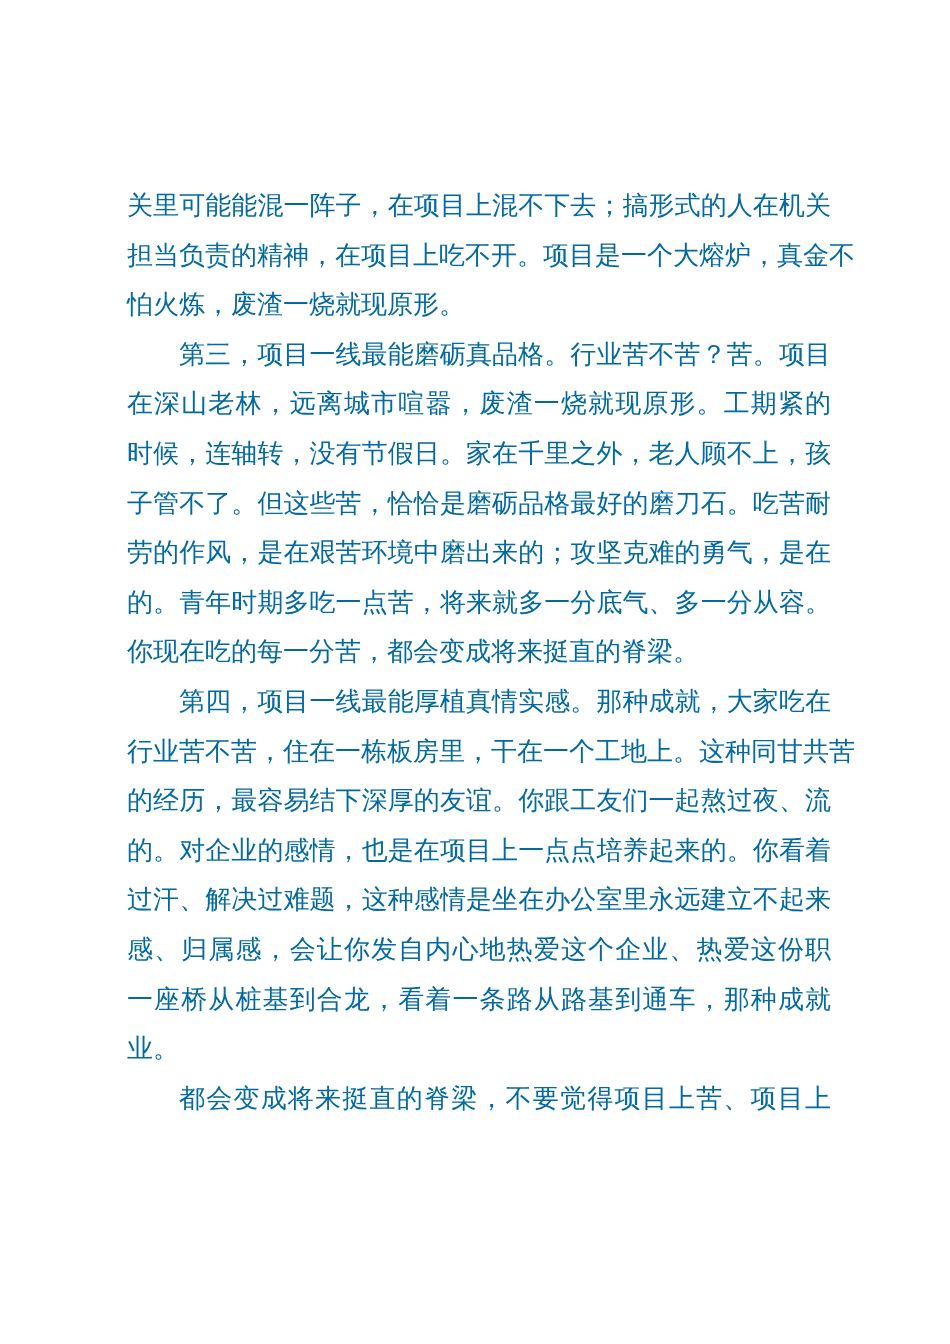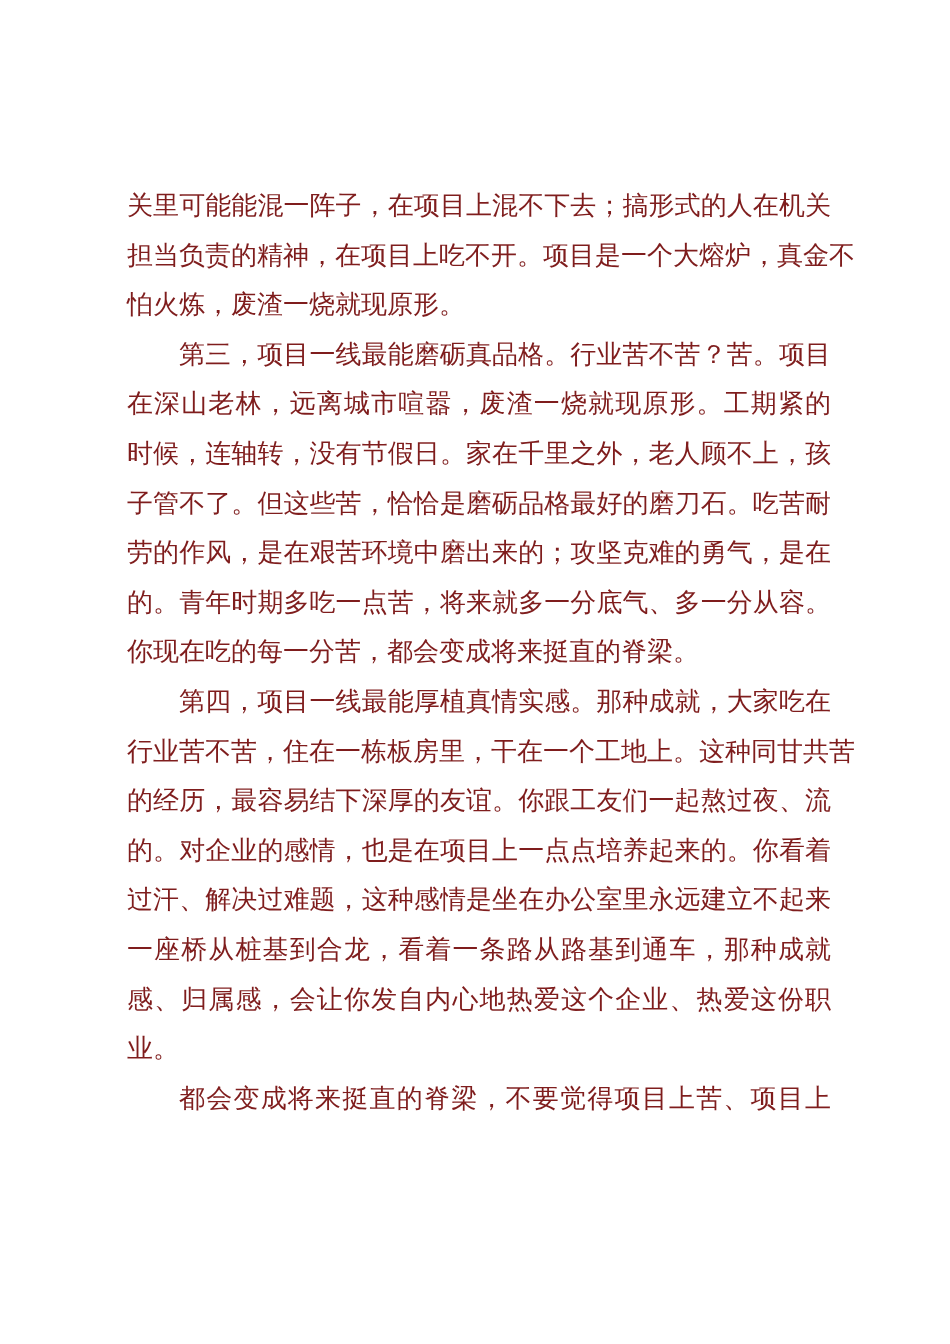--- a/index.html
+++ b/index.html
@@ -5,21 +5,21 @@
   html, body { margin: 0; padding: 0; background: #ffffff; }
   body { width: 950px; height: 1344px; position: relative; overflow: hidden; }
   .page {
     position: absolute;
     left: 127px;
     top: 181px;
     width: 704px;
     font-family: "DejaVu Sans", "Liberation Sans", sans-serif;
     font-size: 26px;
     line-height: 49.6px;
-    color: #7f1d1d;
+    color: #0369a1;
     text-align: justify;
   }
   .para { margin: 0; padding: 0; }
   .line { display: block; white-space: nowrap; text-align: justify; text-align-last: justify; }
   .line.last { text-align-last: left; }
 </style>
 </head>
 <body>
 
 <div class="page">
@@ -36,20 +36,20 @@
     <span class="line">劳的作风，是在艰苦环境中磨出来的；攻坚克难的勇气，是在</span>
     <span class="line">的。青年时期多吃一点苦，将来就多一分底气、多一分从容。</span>
     <span class="line last">你现在吃的每一分苦，都会变成将来挺直的脊梁。</span>
   </div>
   <div class="para">
     <span class="line" style="padding-left:52px">第四，项目一线最能厚植真情实感。那种成就，大家吃在</span>
     <span class="line">行业苦不苦，住在一栋板房里，干在一个工地上。这种同甘共苦</span>
     <span class="line">的经历，最容易结下深厚的友谊。你跟工友们一起熬过夜、流</span>
     <span class="line">的。对企业的感情，也是在项目上一点点培养起来的。你看着</span>
     <span class="line">过汗、解决过难题，这种感情是坐在办公室里永远建立不起来</span>
+    <span class="line">感、归属感，会让你发自内心地热爱这个企业、热爱这份职</span>
     <span class="line">一座桥从桩基到合龙，看着一条路从路基到通车，那种成就</span>
-    <span class="line">感、归属感，会让你发自内心地热爱这个企业、热爱这份职</span>
     <span class="line last">业。</span>
   </div>
   <div class="para">
     <span class="line" style="padding-left:52px">都会变成将来挺直的脊梁，不要觉得项目上苦、项目上</span>
   </div>
 </div>
 
 </body></html>

